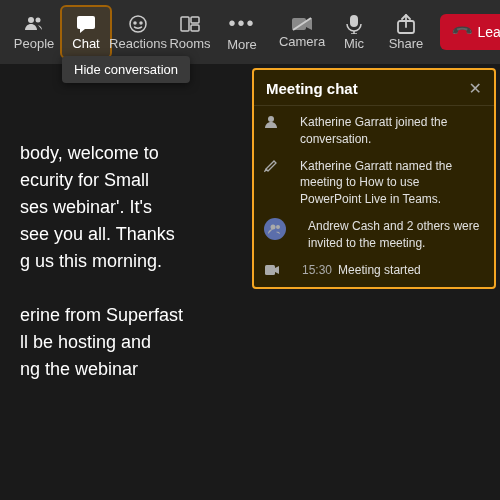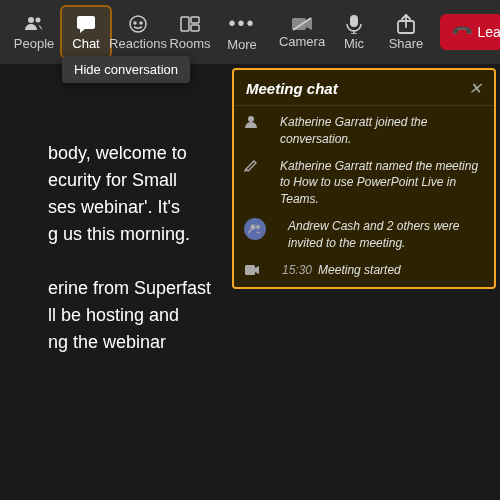--- a/index.html
+++ b/index.html
@@ -133,38 +133,36 @@
       color: #fff;
     }
 
     
     .transcript {
       margin-top: 60px;
       font-size: 18px;
       font-weight: 400;
       line-height: 1.5;
       color: #fff;
-      margin-left: 28px;
     }
     .transcript .line {
       display: block;
     }
 
     
     .chat-panel {
-      width: 264px;
+      width: 244px;
       background: #2d2302;
       border: 2px solid #f5a623;
       border-radius: 4px;
       position: absolute;
       top: 4px;
       right: 4px;
       z-index: 15;
       flex-shrink: 0;
-      font-style: italic;
     }
     .chat-panel-header {
       display: flex;
       align-items: center;
       justify-content: space-between;
       padding: 10px 12px 8px;
       border-bottom: 1px solid rgba(255,255,255,0.1);
     }
     .chat-panel-title {
       font-size: 15px;
@@ -340,20 +338,21 @@
     <div class="avatar-container">
       <div class="avatar">
         <span>KG</span>
       </div>
     </div>
 
     <div class="transcript">
       <span class="line">body, welcome to</span>
       <span class="line">ecurity for Small</span>
       <span class="line">ses webinar'. It's</span>
+      <span class="line">see you all. Thanks</span>
       <span class="line">g us this morning.</span>
       <br>
       <span class="line">erine from Superfast</span>
       <span class="line">ll be hosting and</span>
       <span class="line">ng the webinar</span>
     </div>
   </div>
 
   <div class="chat-panel">
     <div class="chat-panel-header">

